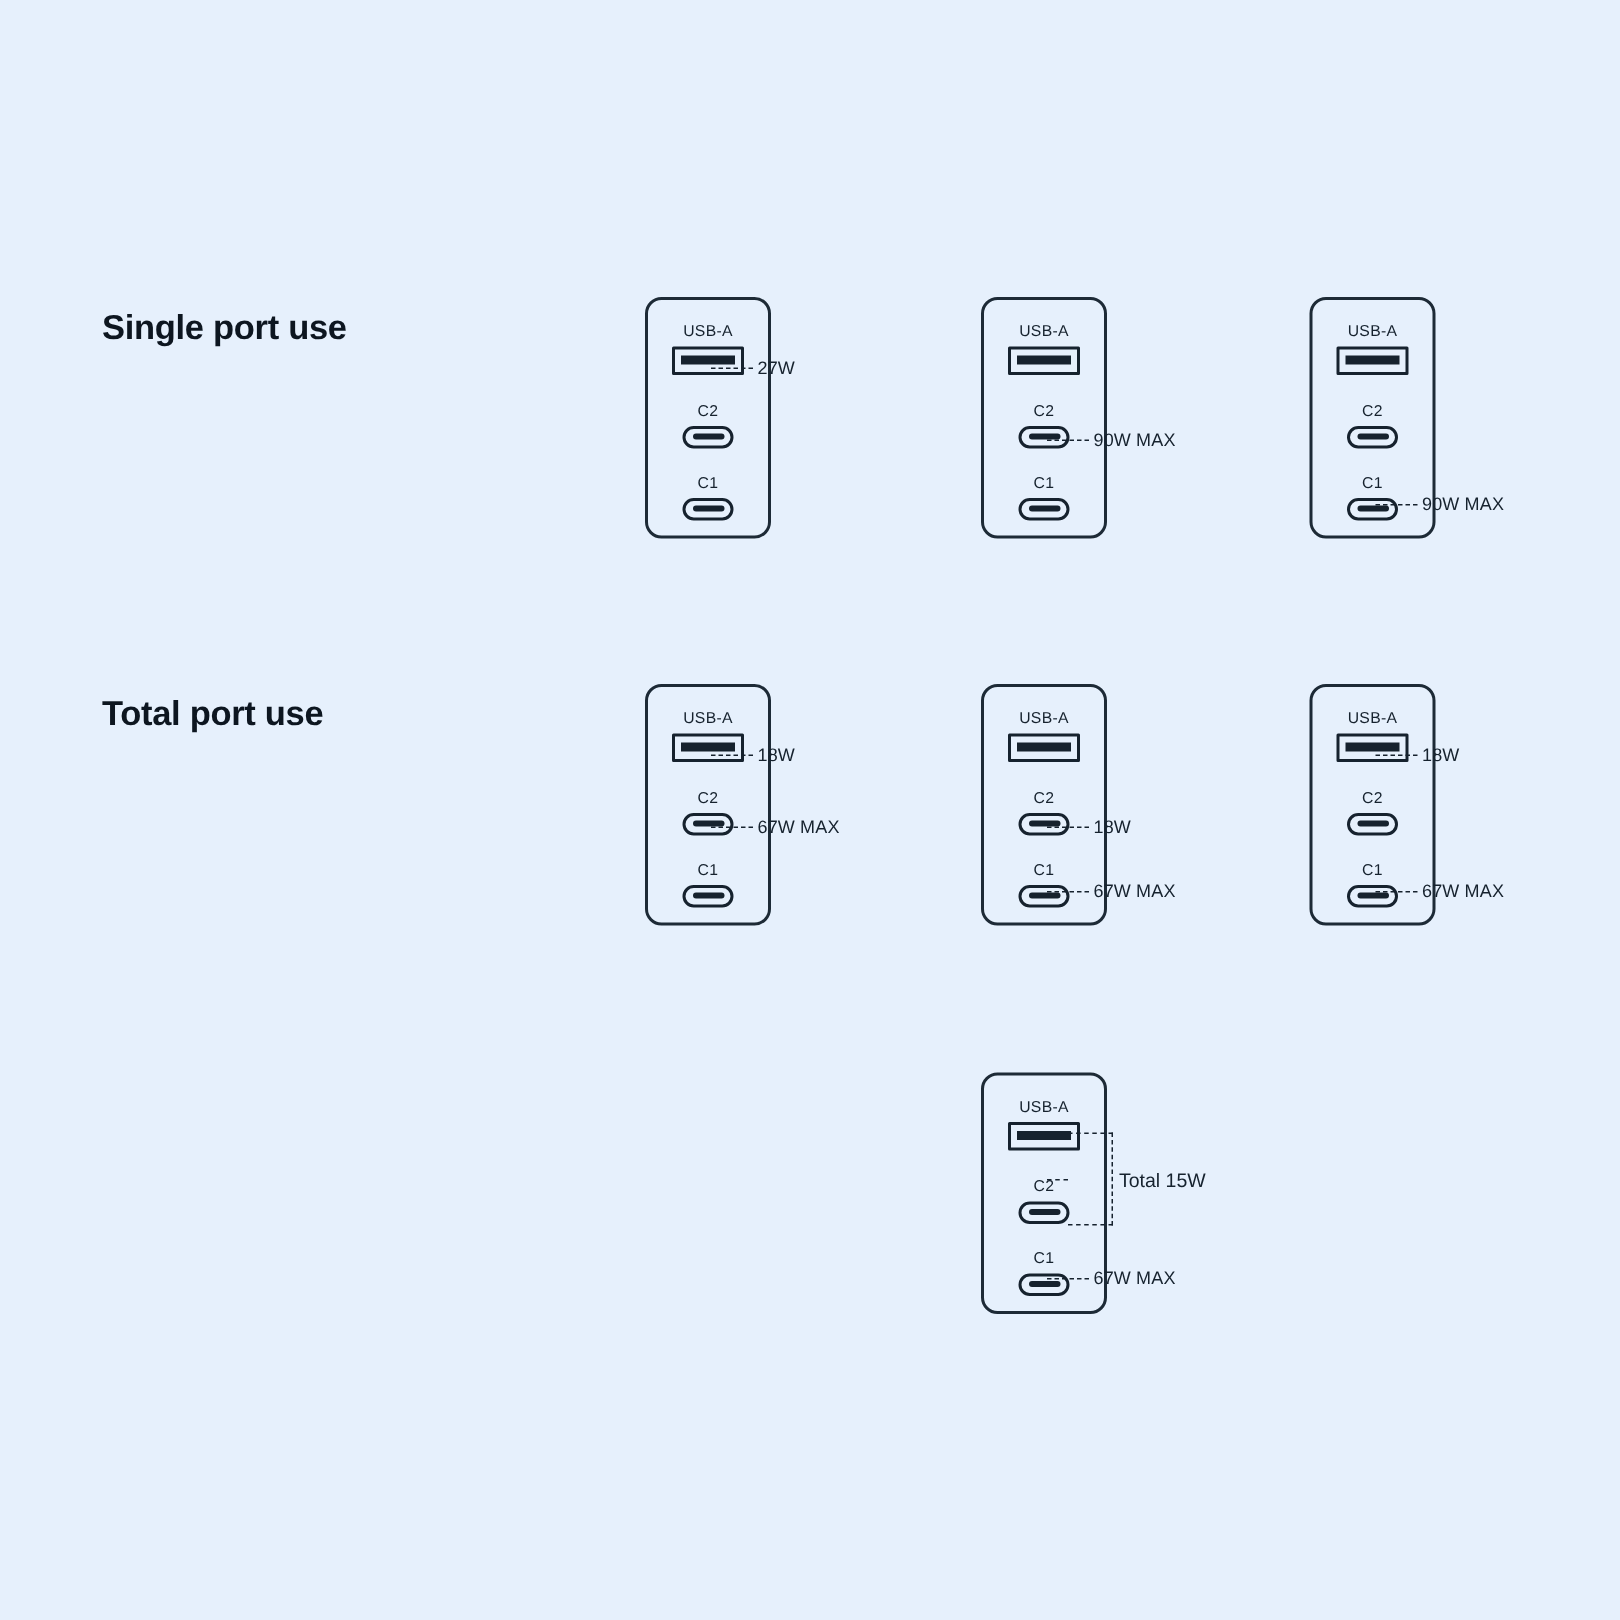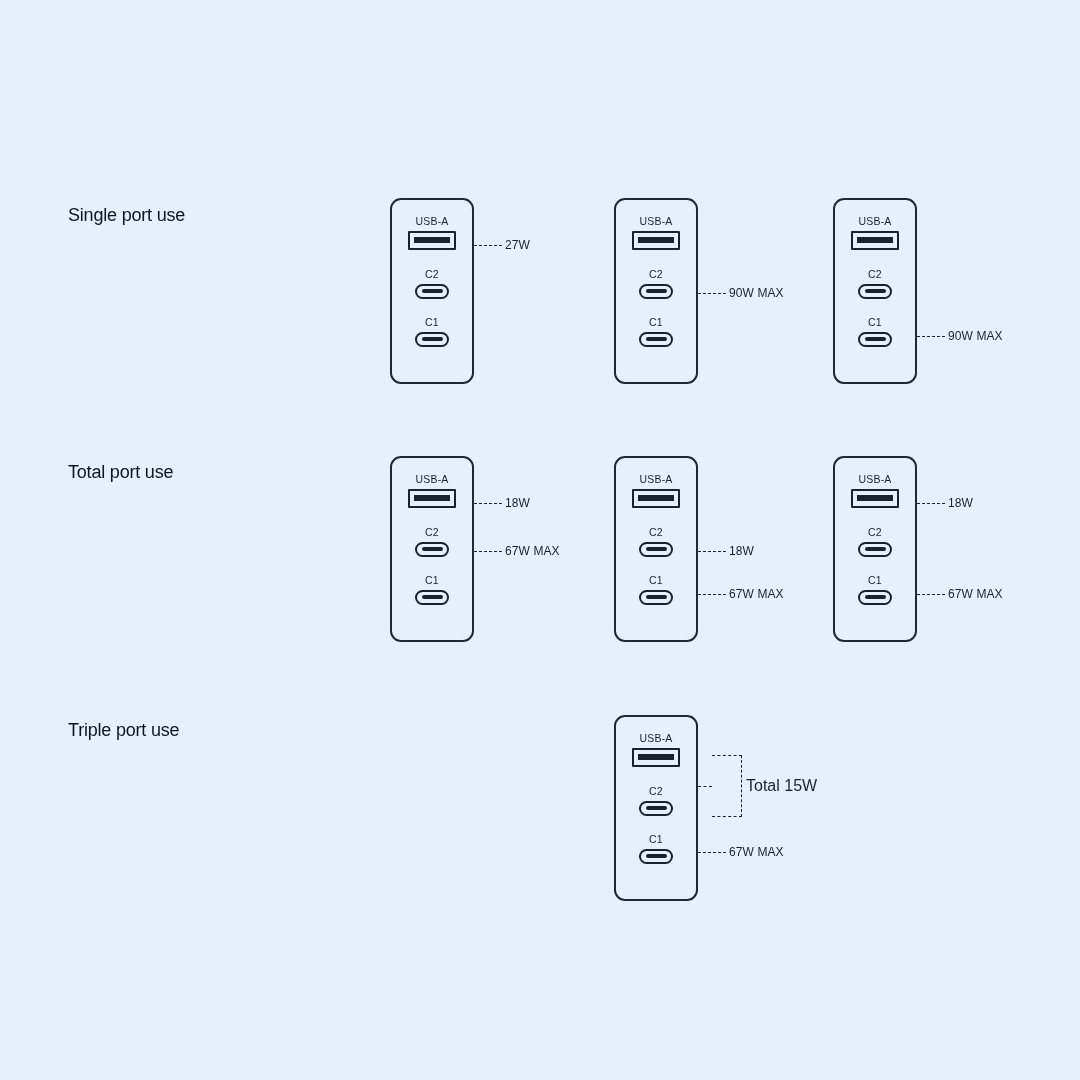--- a/index.html
+++ b/index.html
@@ -17,39 +17,40 @@
   .canvas {
     position: relative;
     width: 1080px;
     height: 1080px;
   }
 
   
   .section-title {
     position: absolute;
     left: 68px;
-    font-size: 18px;
-    font-weight: normal;
+    font-size: 23px;
+    font-weight: bold;
     letter-spacing: -0.2px;
     color: #0d1620;
     white-space: nowrap;
   }
   #title-single { top: 205px; }
   #title-dual   { top: 462px; }
   #title-triple { top: 720px; }
 
   
   .device {
     position: absolute;
     width: 84px;
-    height: 186px;
+    height: 161px;
     border: 2.4px solid #1d2a36;
     border-radius: 11px;
     box-sizing: border-box;
     background: transparent;
+    margin-left: 40px;
   }
 
   .port-group {
     position: absolute;
     left: 0;
     width: 100%;
     display: flex;
     flex-direction: column;
     align-items: center;
   }
@@ -136,21 +137,21 @@
     border: 1.8px dashed #16222e;
     border-left: none;
     box-sizing: border-box;
   }
   .bracket .stub {
     width: 14px;
     height: 0;
     border-top: 1.8px dashed #16222e;
   }
   .bracket .watt {
-    font-size: 16px;
+    font-size: 13px;
     font-weight: 500;
     color: #16222e;
     margin-left: 4px;
     white-space: nowrap;
   }
 </style>
 </head>
 <body>
 
 <div class="canvas">
@@ -314,21 +315,20 @@
   </div>
   <div class="callout" style="left:917px; top:494px;">
     <div class="lead"></div>
     <div class="watt">18W</div>
   </div>
   <div class="callout" style="left:917px; top:585px;">
     <div class="lead"></div>
     <div class="watt">67W MAX</div>
   </div>
 
-  <div class="section-title" id="title-triple">Triple port use</div>
 
   <div class="device" style="left:614px; top:715px;">
     <div class="port-group slot-usba">
       <div class="port-label">USB-A</div>
       <div class="usb-a-port">
           <div class="bar"></div>
         </div>
     </div>
     <div class="port-group slot-c2">
       <div class="port-label">C2</div>

